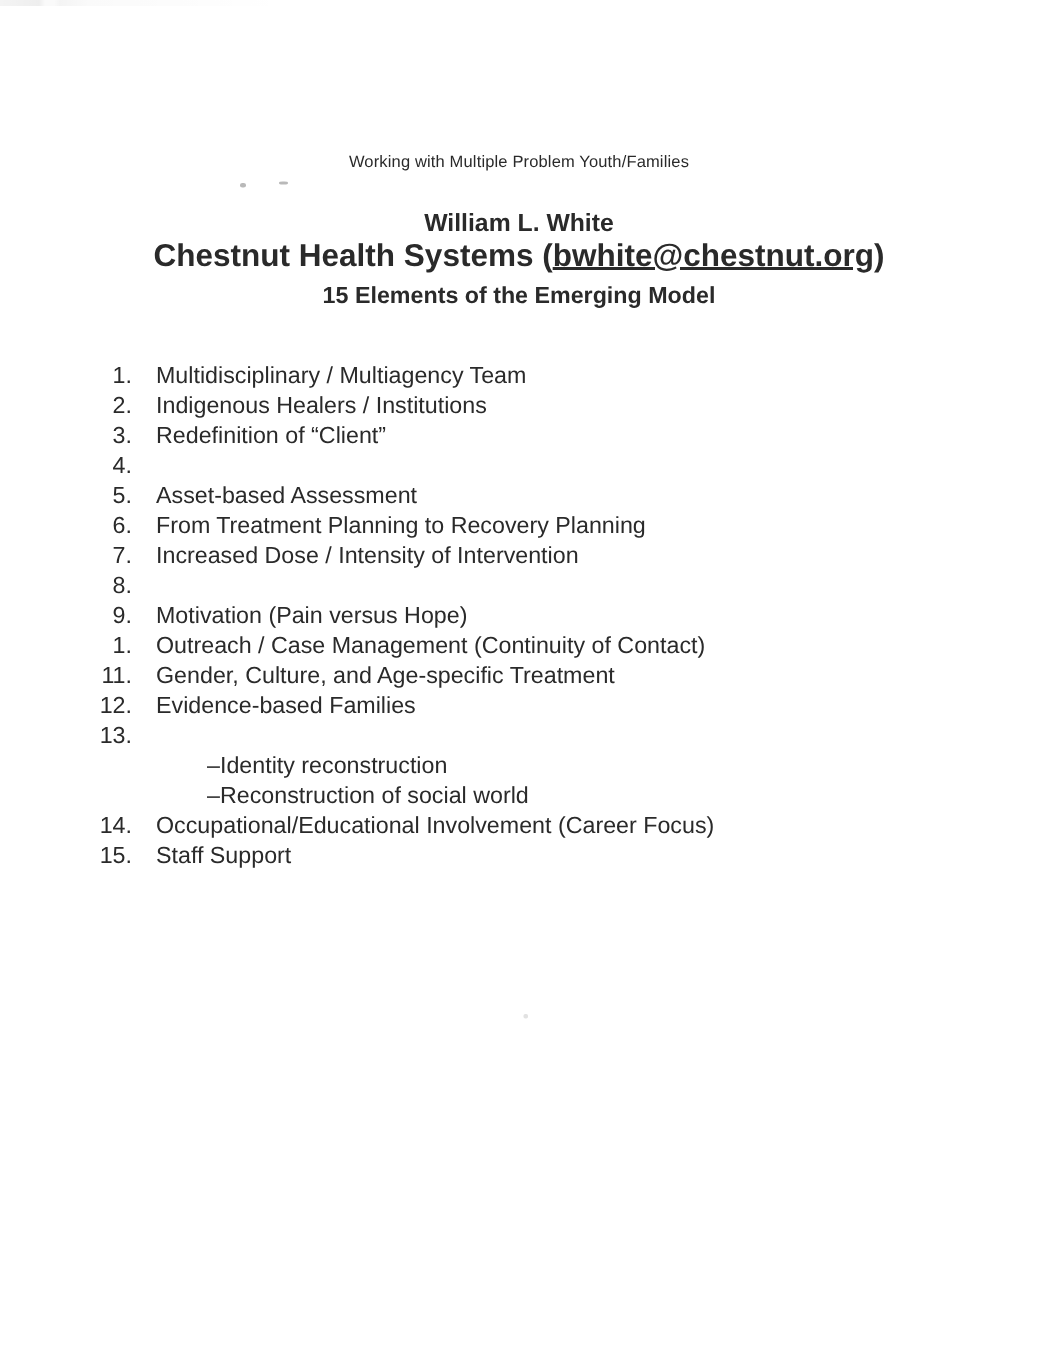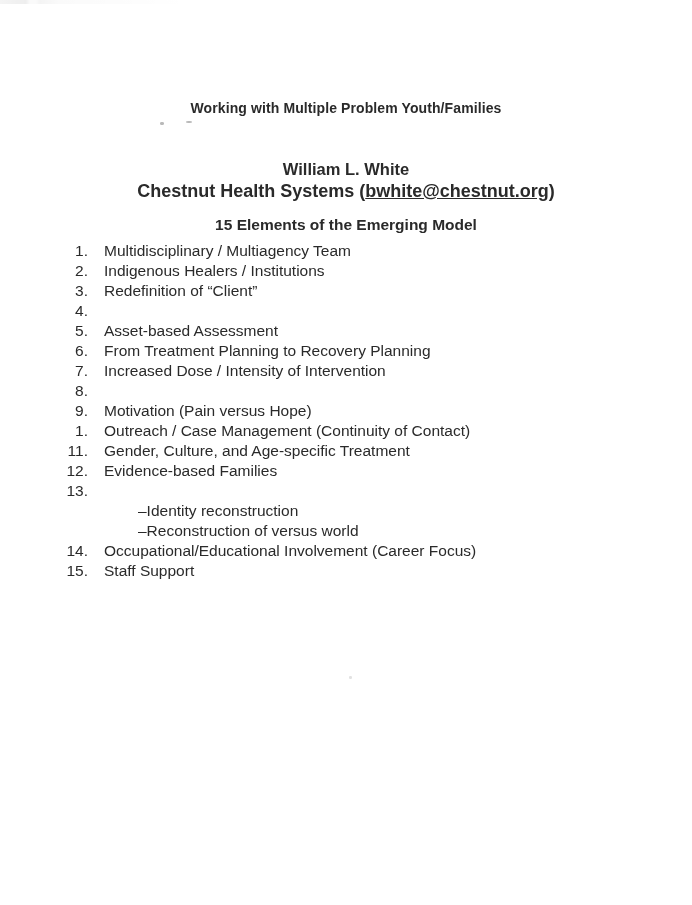--- a/index.html
+++ b/index.html
@@ -52,55 +52,55 @@
   
   .header {
     position: absolute;
     left: 0;
     top: 98px;
     width: 692px;
     text-align: center;
   }
 
   .doc-title {
-    font-size: 14px;
-    font-weight: bold;
+    font-size: 11px;
+    font-weight: normal;
     letter-spacing: 0.1px;
     line-height: 20px;
     white-space: nowrap;
   }
 
   .author-block {
-    margin-top: 40px;
+    margin-top: 20px;
   }
 
   .author-name {
     font-size: 16.5px;
     font-weight: bold;
     line-height: 22px;
     white-space: nowrap;
   }
 
   .affiliation {
-    font-size: 18px;
+    font-size: 21px;
     font-weight: bold;
     line-height: 22px;
     white-space: nowrap;
   }
 
   .email-link {
     text-decoration: underline;
     text-underline-offset: 1px;
     color: #2a2a2a;
   }
 
   .section-heading {
     position: absolute;
     left: 0;
-    top: 215px;
+    top: 188px;
     width: 692px;
     text-align: center;
     font-size: 15.5px;
     font-weight: bold;
     line-height: 20px;
     white-space: nowrap;
   }
 
   
   .elements-list {
@@ -231,21 +231,21 @@
 
     <div class="list-row">
       <span class="item-number">13.</span>
     </div>
 
     <div class="sub-row">
       <span class="sub-text">–Identity reconstruction</span>
     </div>
 
     <div class="sub-row">
-      <span class="sub-text">–Reconstruction of versus world</span>
+      <span class="sub-text">–Reconstruction of social world</span>
     </div>
 
     <div class="list-row">
       <span class="item-number">14.</span>
       <span class="item-text">Occupational/Educational Involvement (Career Focus)</span>
     </div>
 
     <div class="list-row">
       <span class="item-number">15.</span>
       <span class="item-text">Staff Support</span>

